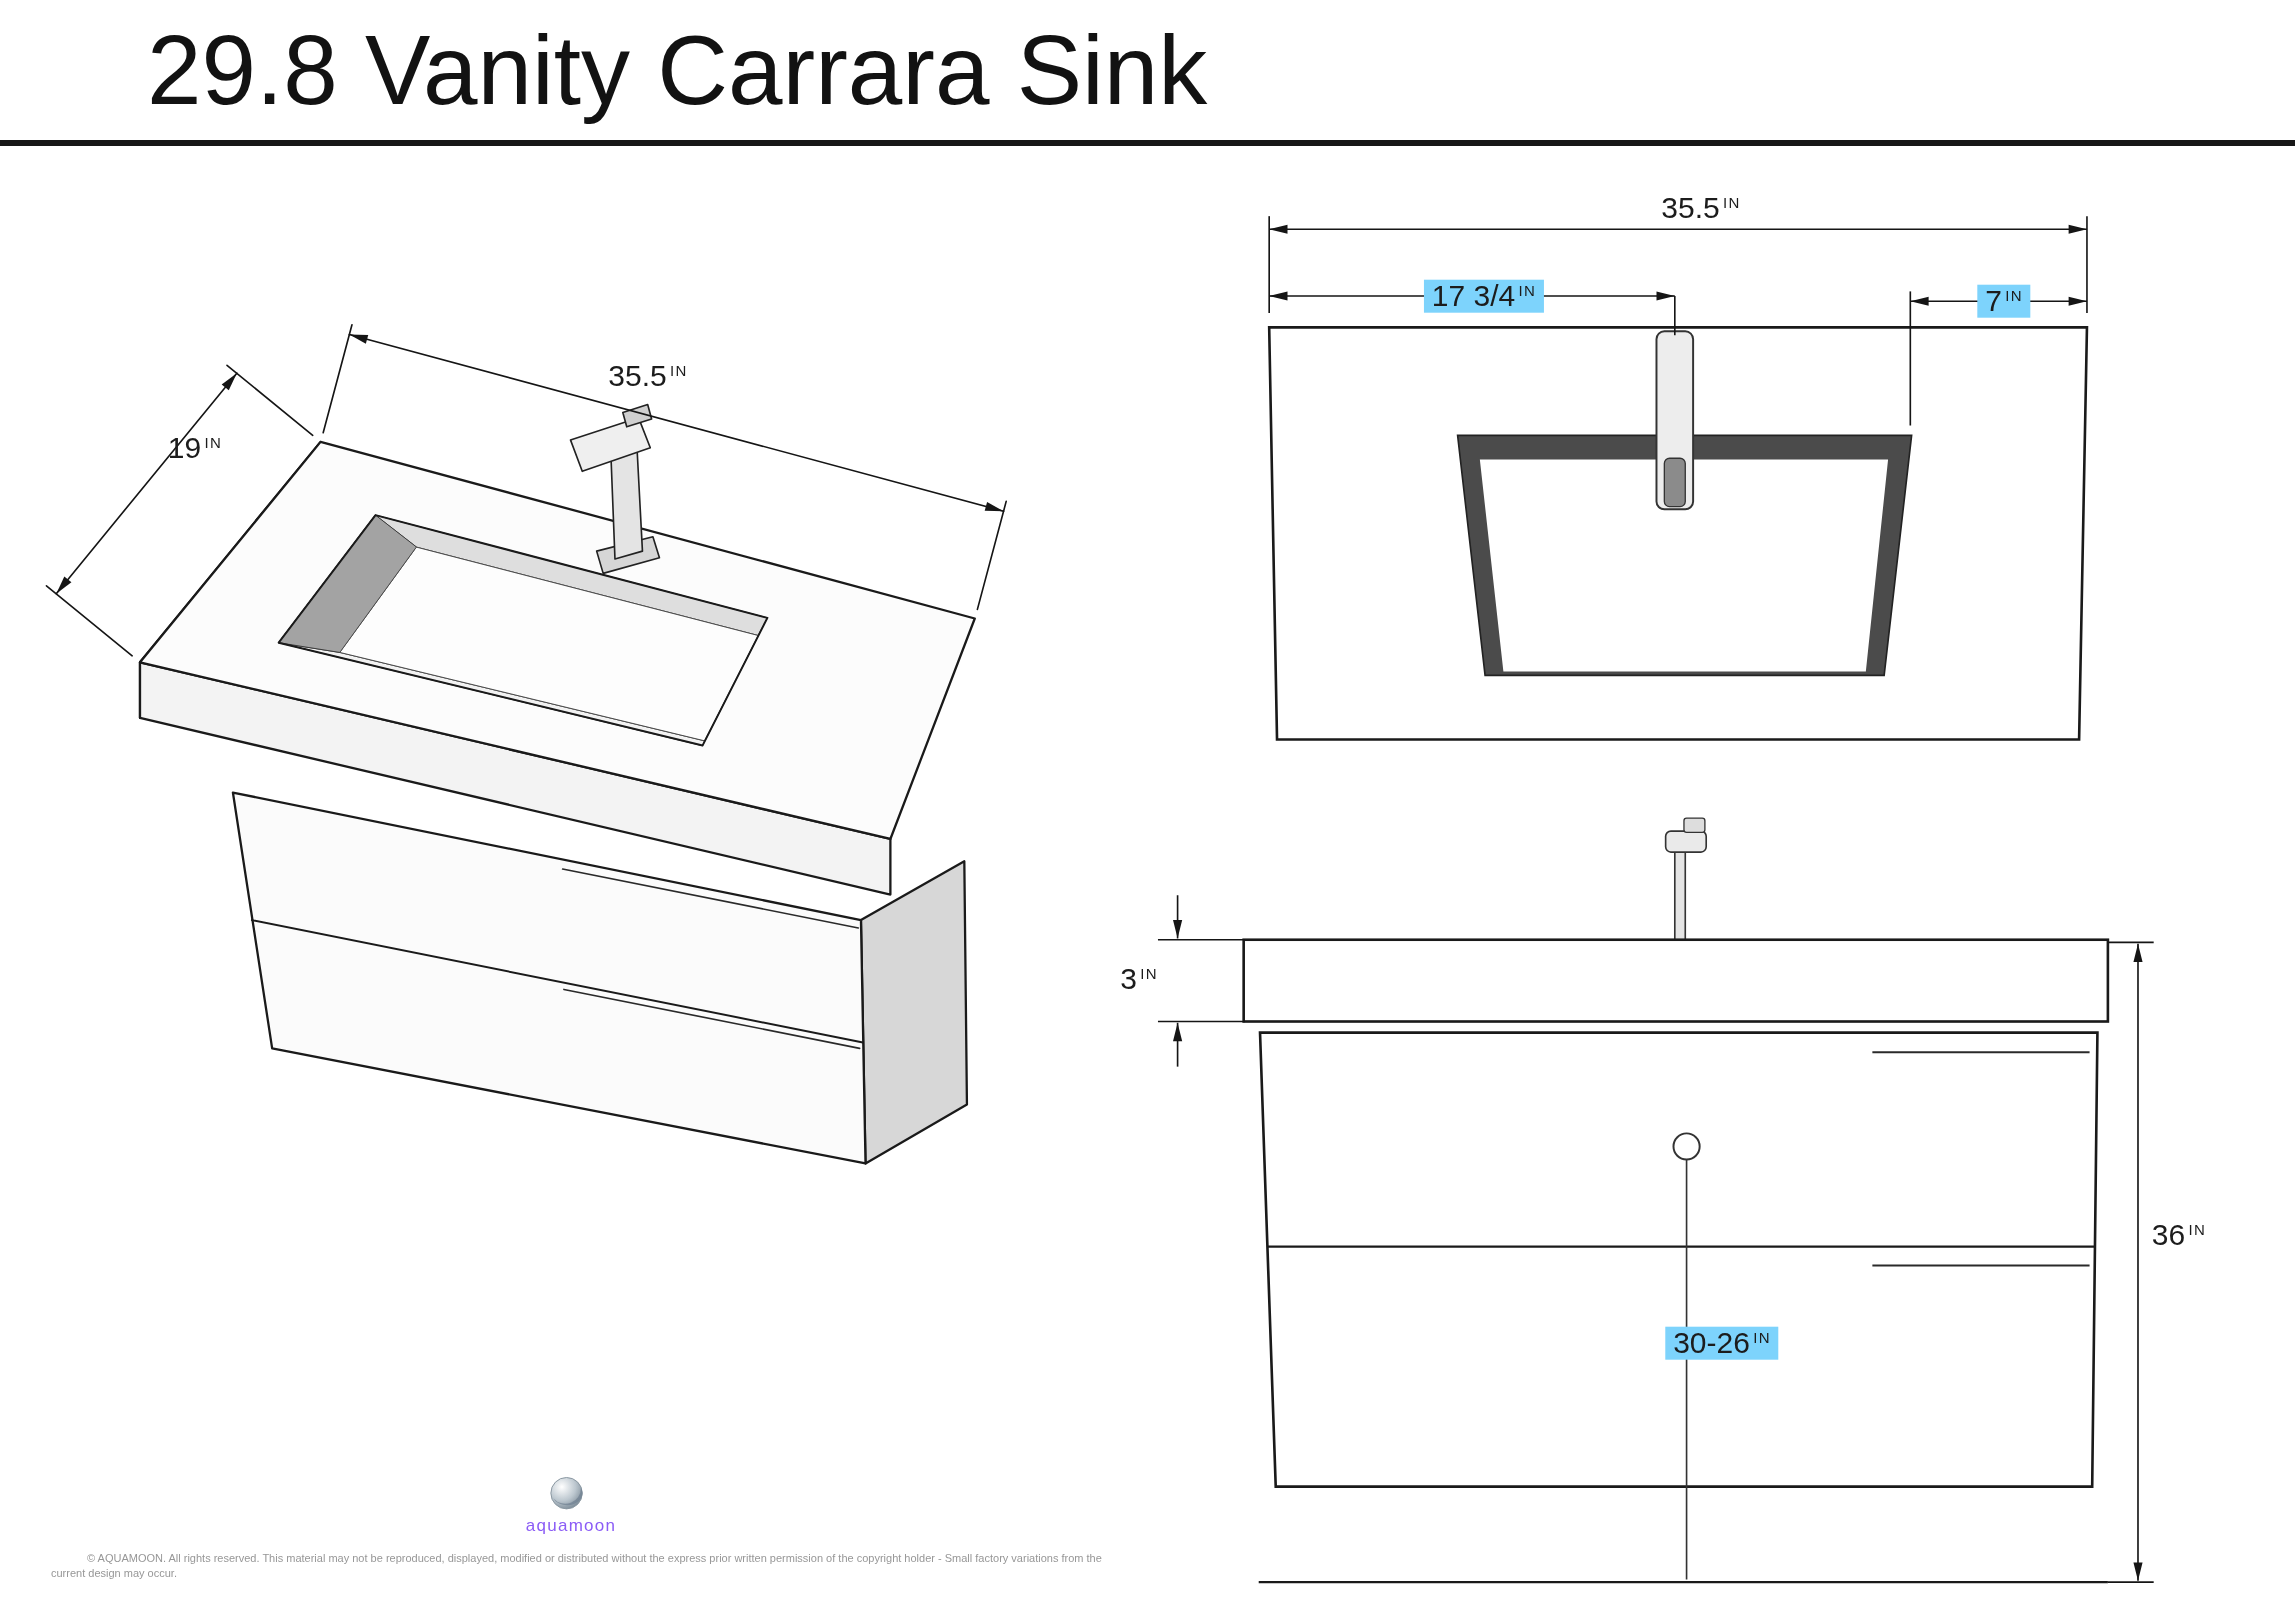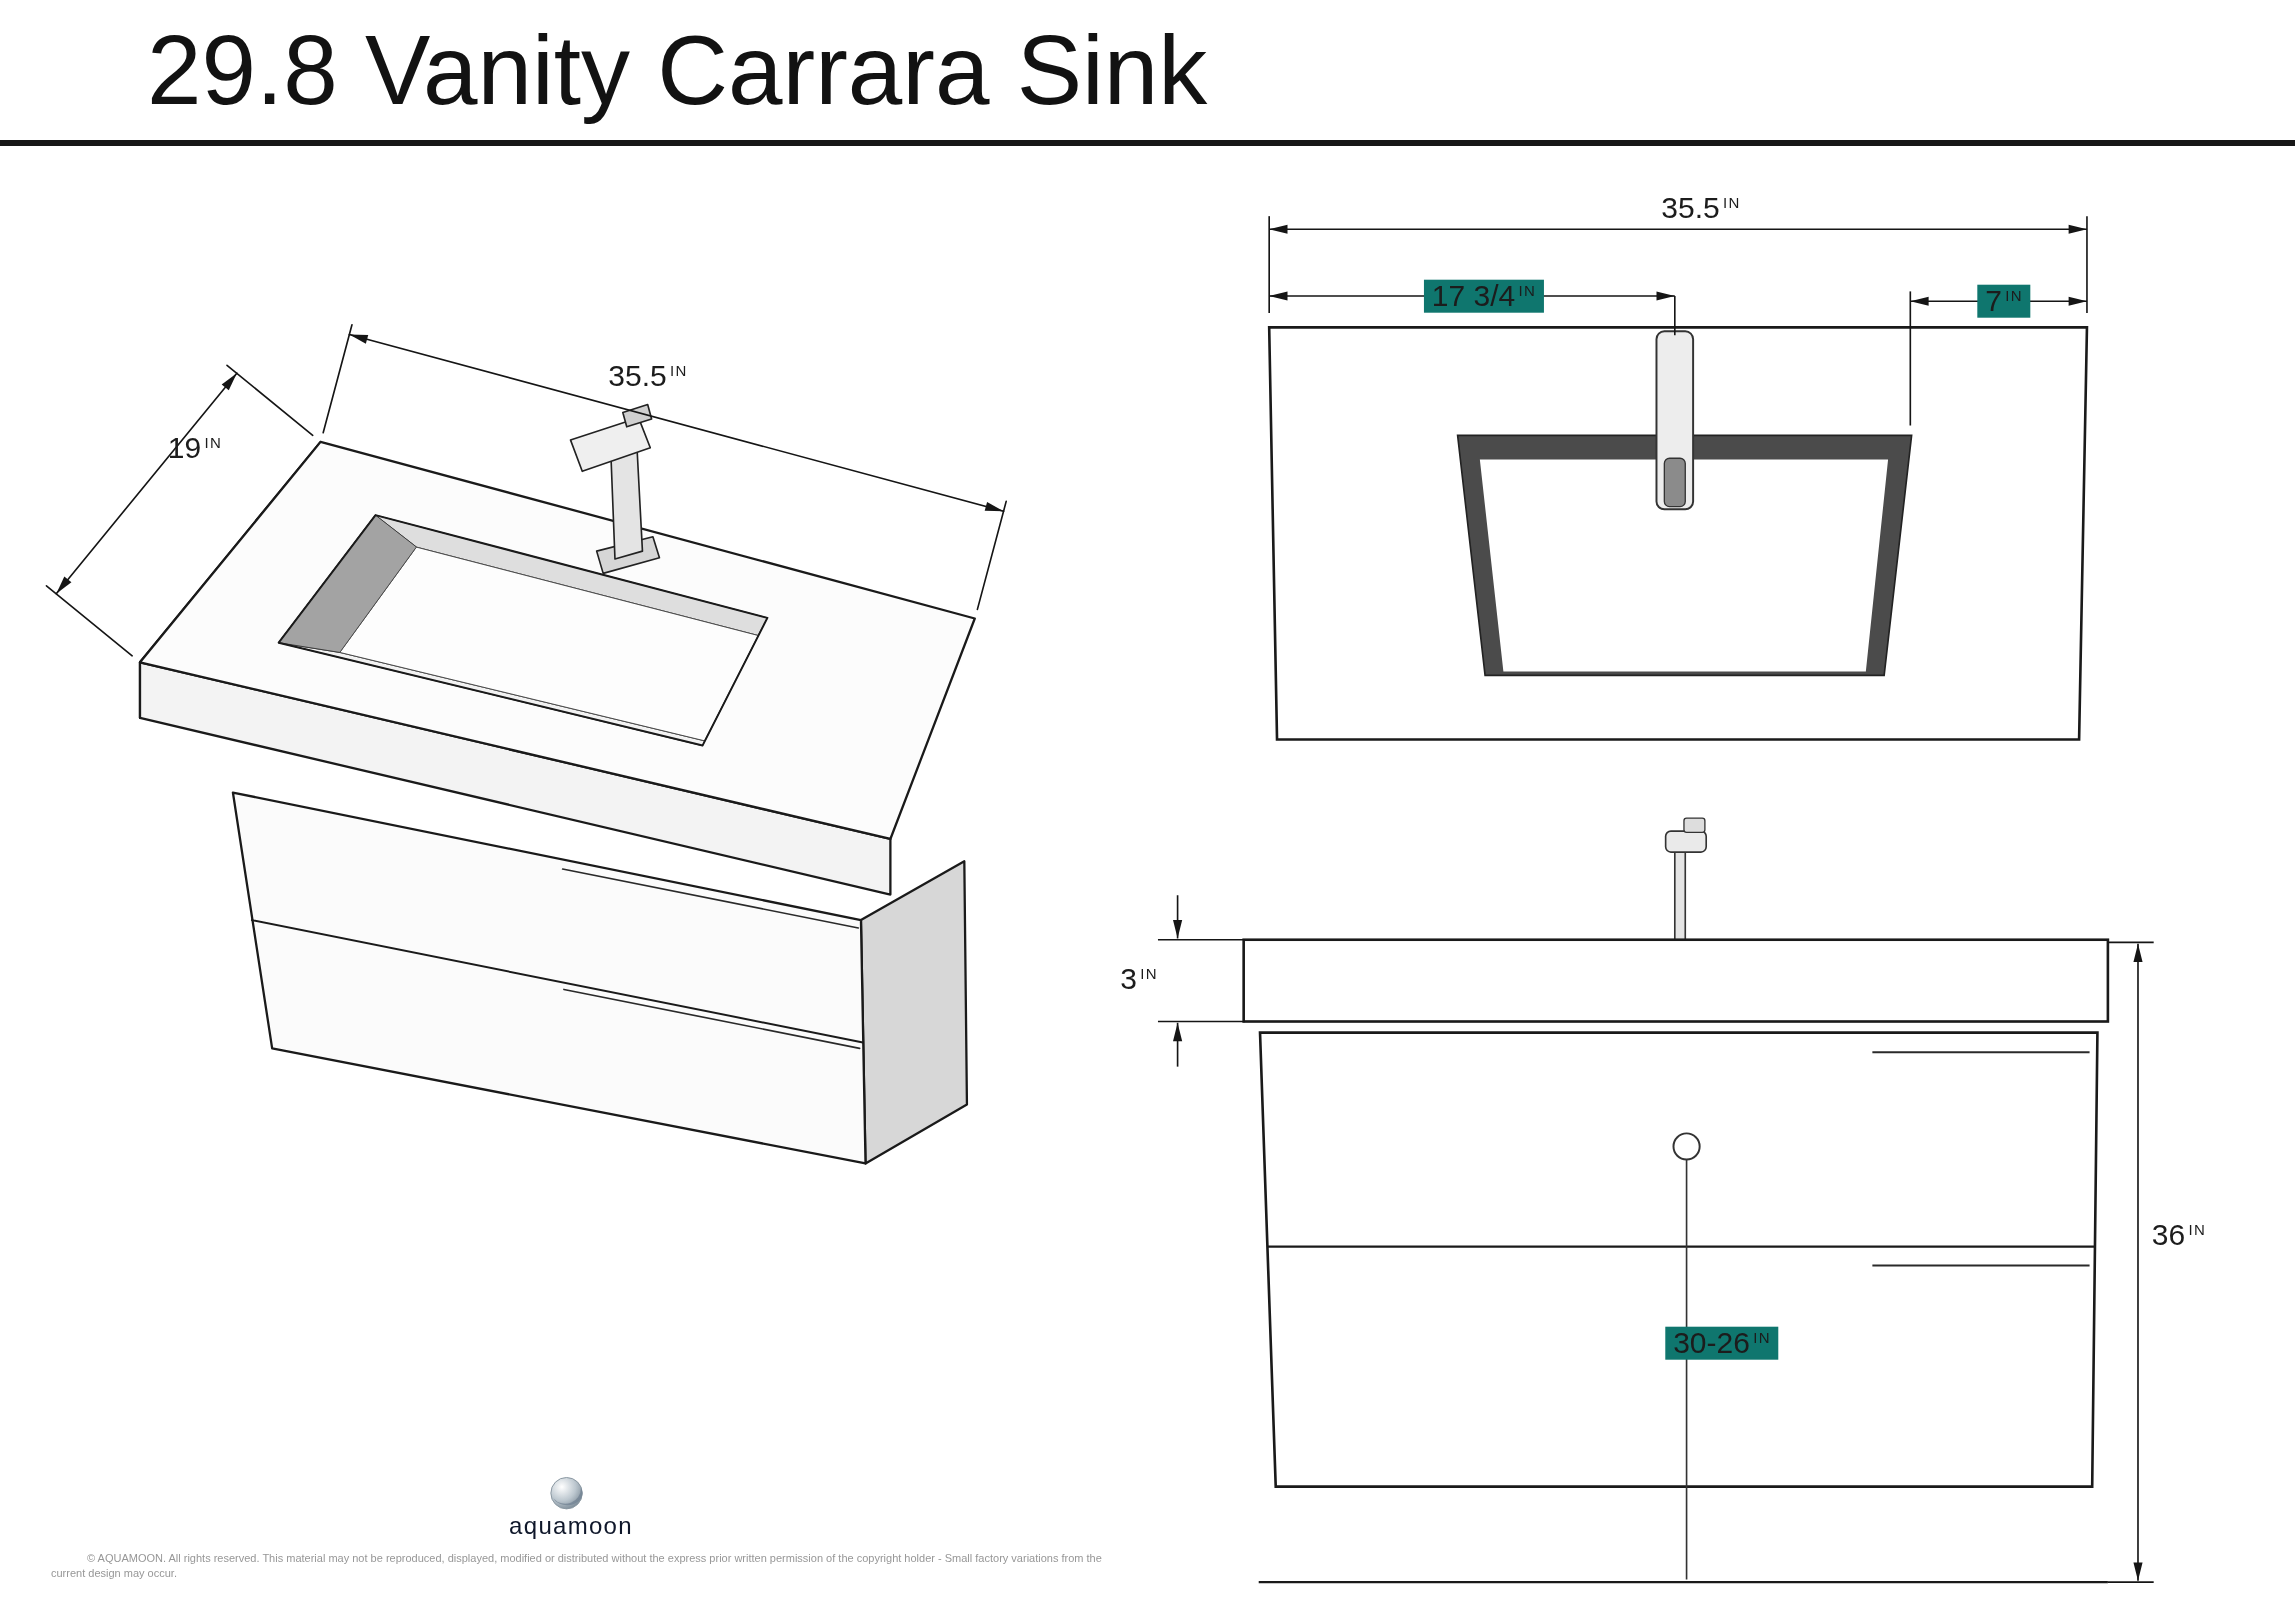--- a/index.html
+++ b/index.html
@@ -5,22 +5,22 @@
   * { margin:0; padding:0; box-sizing:border-box; }
   html,body { width:2295px; height:1623px; background:#ffffff; }
   body { font-family:"Liberation Sans", sans-serif; position:relative; overflow:hidden; color:#141414; }
   .page { position:absolute; left:0; top:0; width:2295px; height:1623px; }
   svg.drawing { position:absolute; left:0; top:0; z-index:1; }
   .title { position:absolute; left:147px; top:14.4px; z-index:2; font-size:98px; font-weight:400; color:#121212; }
   .rule { position:absolute; left:0; top:140px; width:2295px; height:5.9px; background:#171717; z-index:2; }
   .dim { position:absolute; transform:translate(-50%,-50%); white-space:nowrap; color:#1c1c1c;
          font-size:30px; z-index:3; line-height:1; }
   .dim .unit { font-size:15px; vertical-align:10.5px; letter-spacing:1.3px; margin-left:3.3px; }
-  .dim.bg { background:#0f766e; padding:1.3px 7.9px; }
-  .logo-text { position:absolute; transform:translate(-50%,-50%); font-size:24px; color:#0f172a;
+  .dim.bg { background:#7dd3fc; padding:1.3px 7.9px; }
+  .logo-text { position:absolute; transform:translate(-50%,-50%); font-size:17px; color:#8b5cf6;
                letter-spacing:1.3px; z-index:3; }
   .copyright { position:absolute; left:51px; font-size:11px; color:#979797; z-index:3; white-space:nowrap; }
   .copy1 { top:1552px;margin-left:36px; }
   .copy2 { top:1567px; }
 </style>
 </head>
 <body>
 
 <div class="page">
 

